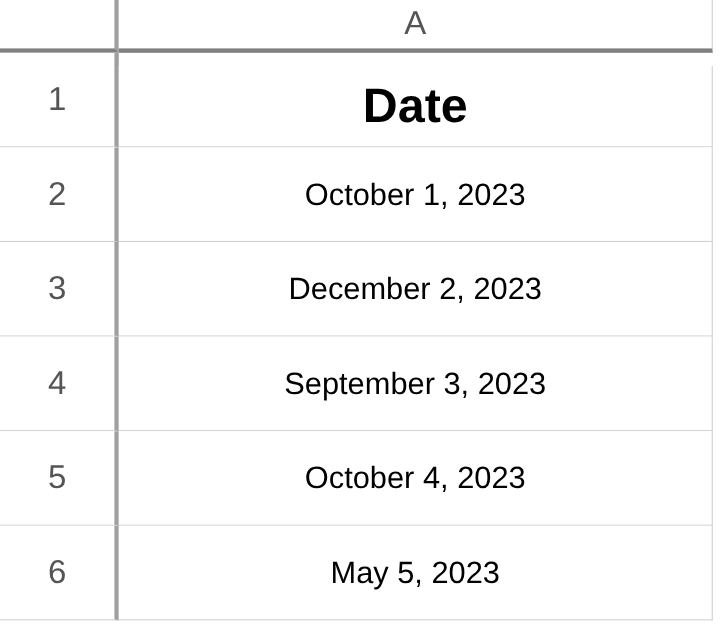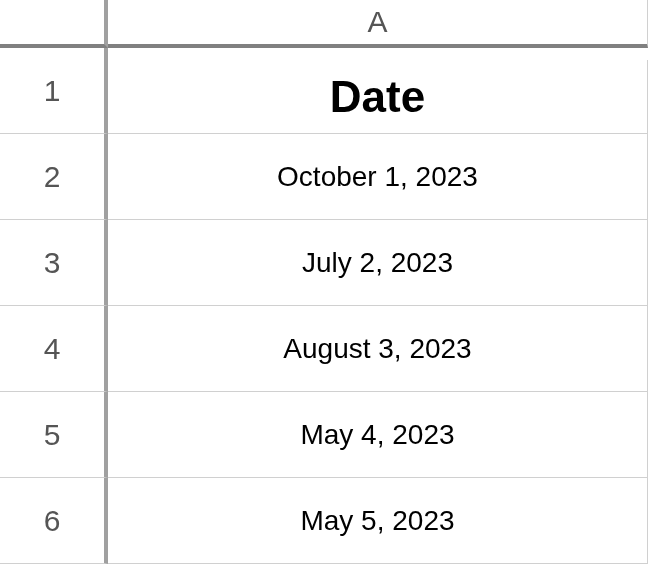--- a/index.html
+++ b/index.html
@@ -73,23 +73,23 @@
   <div class="corner-cell"></div>
   <div class="col-header">A</div>
 
   <div class="row-header">1</div>
   <div class="cell cell-header">Date</div>
 
   <div class="row-header">2</div>
   <div class="cell">October 1, 2023</div>
 
   <div class="row-header">3</div>
-  <div class="cell">July 2, 2023</div>
+  <div class="cell">December 2, 2023</div>
 
   <div class="row-header">4</div>
-  <div class="cell">August 3, 2023</div>
+  <div class="cell">September 3, 2023</div>
 
   <div class="row-header">5</div>
-  <div class="cell">May 4, 2023</div>
+  <div class="cell">October 4, 2023</div>
 
   <div class="row-header">6</div>
   <div class="cell">May 5, 2023</div>
 </div>
 
 </body></html>

